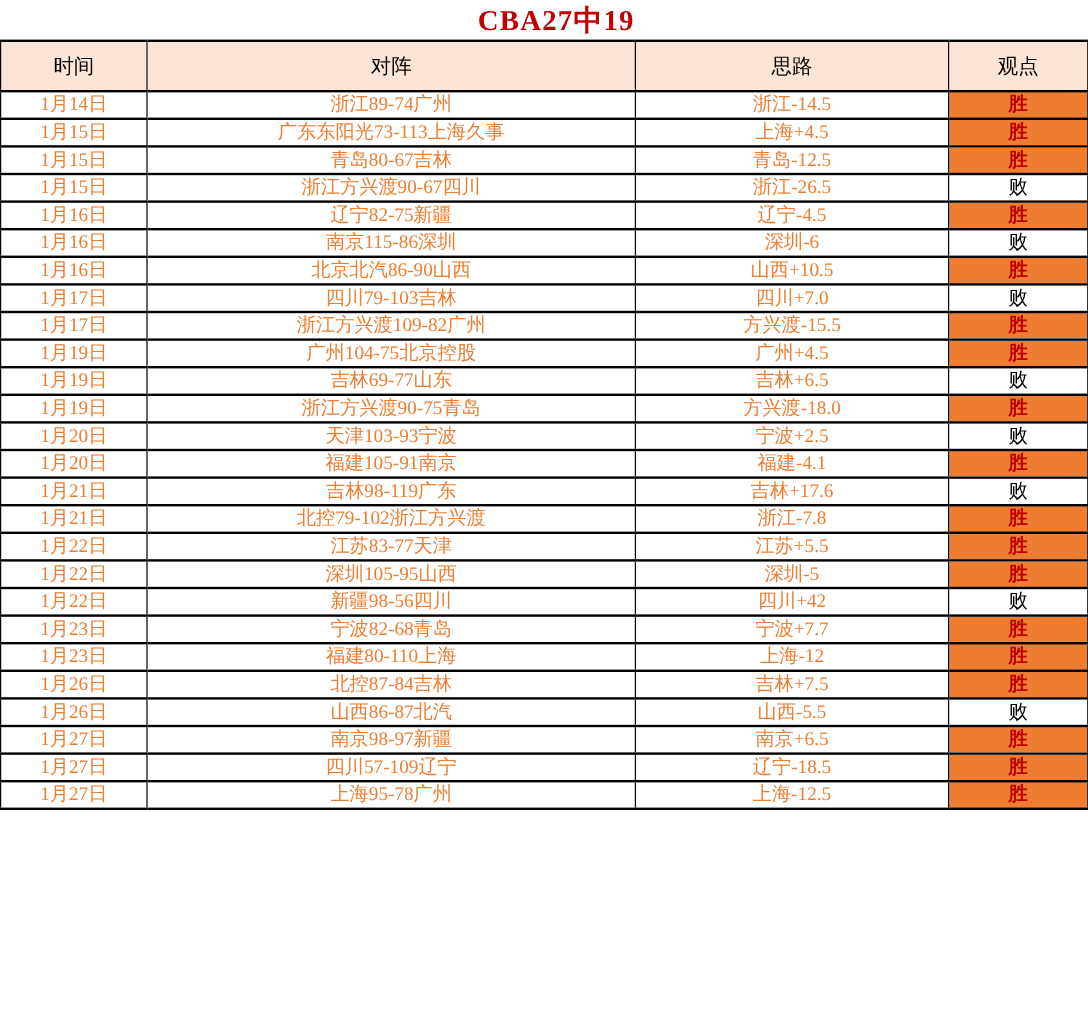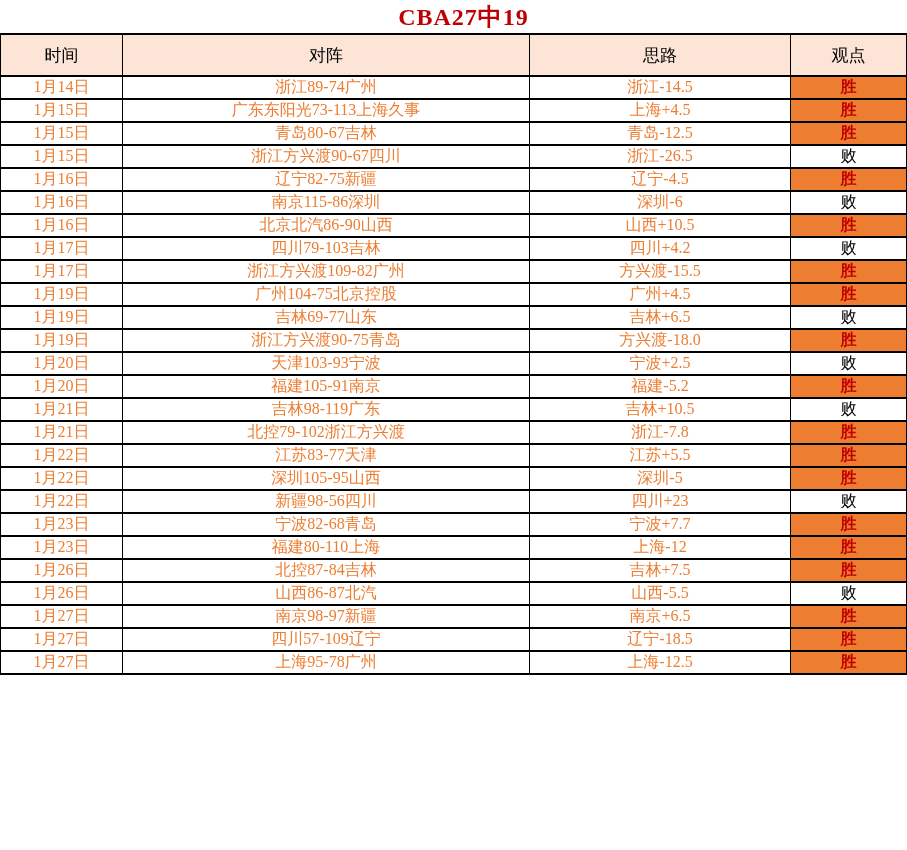--- a/index.html
+++ b/index.html
@@ -119,21 +119,21 @@
         </tr>
         <tr>
           <td>1月16日</td>
           <td>北京北汽86-90山西</td>
           <td>山西+10.5</td>
           <td class="result-cell result-win">胜</td>
         </tr>
         <tr>
           <td>1月17日</td>
           <td>四川79-103吉林</td>
-          <td>四川+4.2</td>
+          <td>四川+7.0</td>
           <td class="result-cell result-loss">败</td>
         </tr>
         <tr>
           <td>1月17日</td>
           <td>浙江方兴渡109-82广州</td>
           <td>方兴渡-15.5</td>
           <td class="result-cell result-win">胜</td>
         </tr>
         <tr>
           <td>1月19日</td>
@@ -155,27 +155,27 @@
         </tr>
         <tr>
           <td>1月20日</td>
           <td>天津103-93宁波</td>
           <td>宁波+2.5</td>
           <td class="result-cell result-loss">败</td>
         </tr>
         <tr>
           <td>1月20日</td>
           <td>福建105-91南京</td>
-          <td>福建-5.2</td>
+          <td>福建-4.1</td>
           <td class="result-cell result-win">胜</td>
         </tr>
         <tr>
           <td>1月21日</td>
           <td>吉林98-119广东</td>
-          <td>吉林+10.5</td>
+          <td>吉林+17.6</td>
           <td class="result-cell result-loss">败</td>
         </tr>
         <tr>
           <td>1月21日</td>
           <td>北控79-102浙江方兴渡</td>
           <td>浙江-7.8</td>
           <td class="result-cell result-win">胜</td>
         </tr>
         <tr>
           <td>1月22日</td>
@@ -185,21 +185,21 @@
         </tr>
         <tr>
           <td>1月22日</td>
           <td>深圳105-95山西</td>
           <td>深圳-5</td>
           <td class="result-cell result-win">胜</td>
         </tr>
         <tr>
           <td>1月22日</td>
           <td>新疆98-56四川</td>
-          <td>四川+23</td>
+          <td>四川+42</td>
           <td class="result-cell result-loss">败</td>
         </tr>
         <tr>
           <td>1月23日</td>
           <td>宁波82-68青岛</td>
           <td>宁波+7.7</td>
           <td class="result-cell result-win">胜</td>
         </tr>
         <tr>
           <td>1月23日</td>

